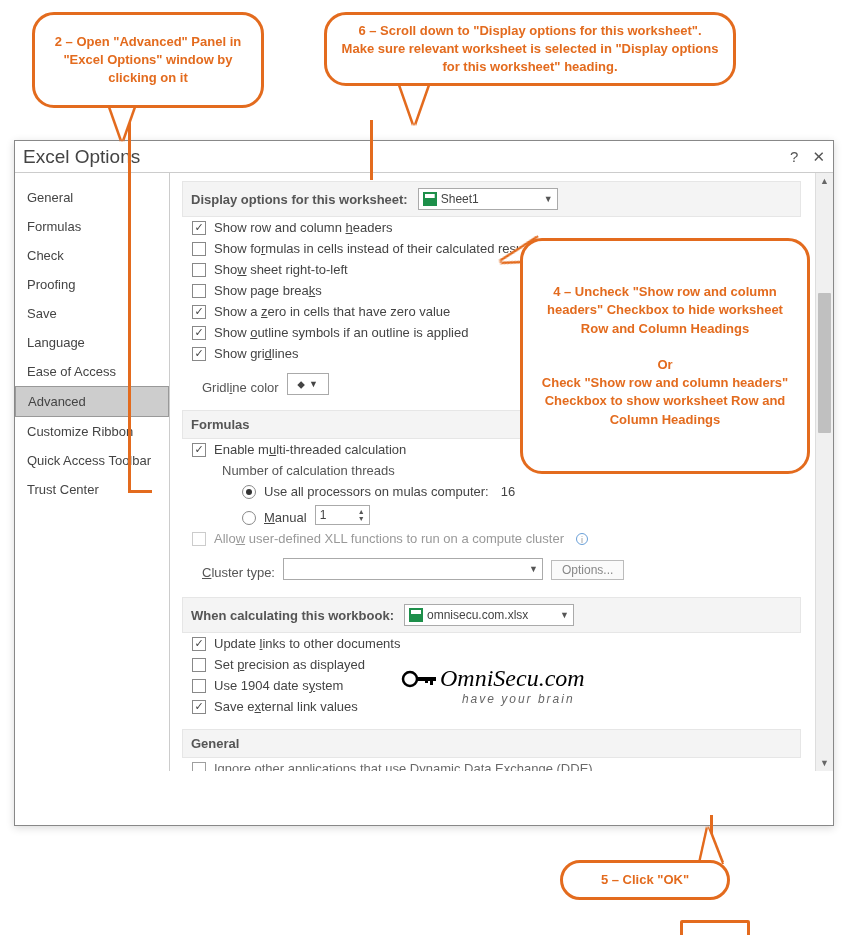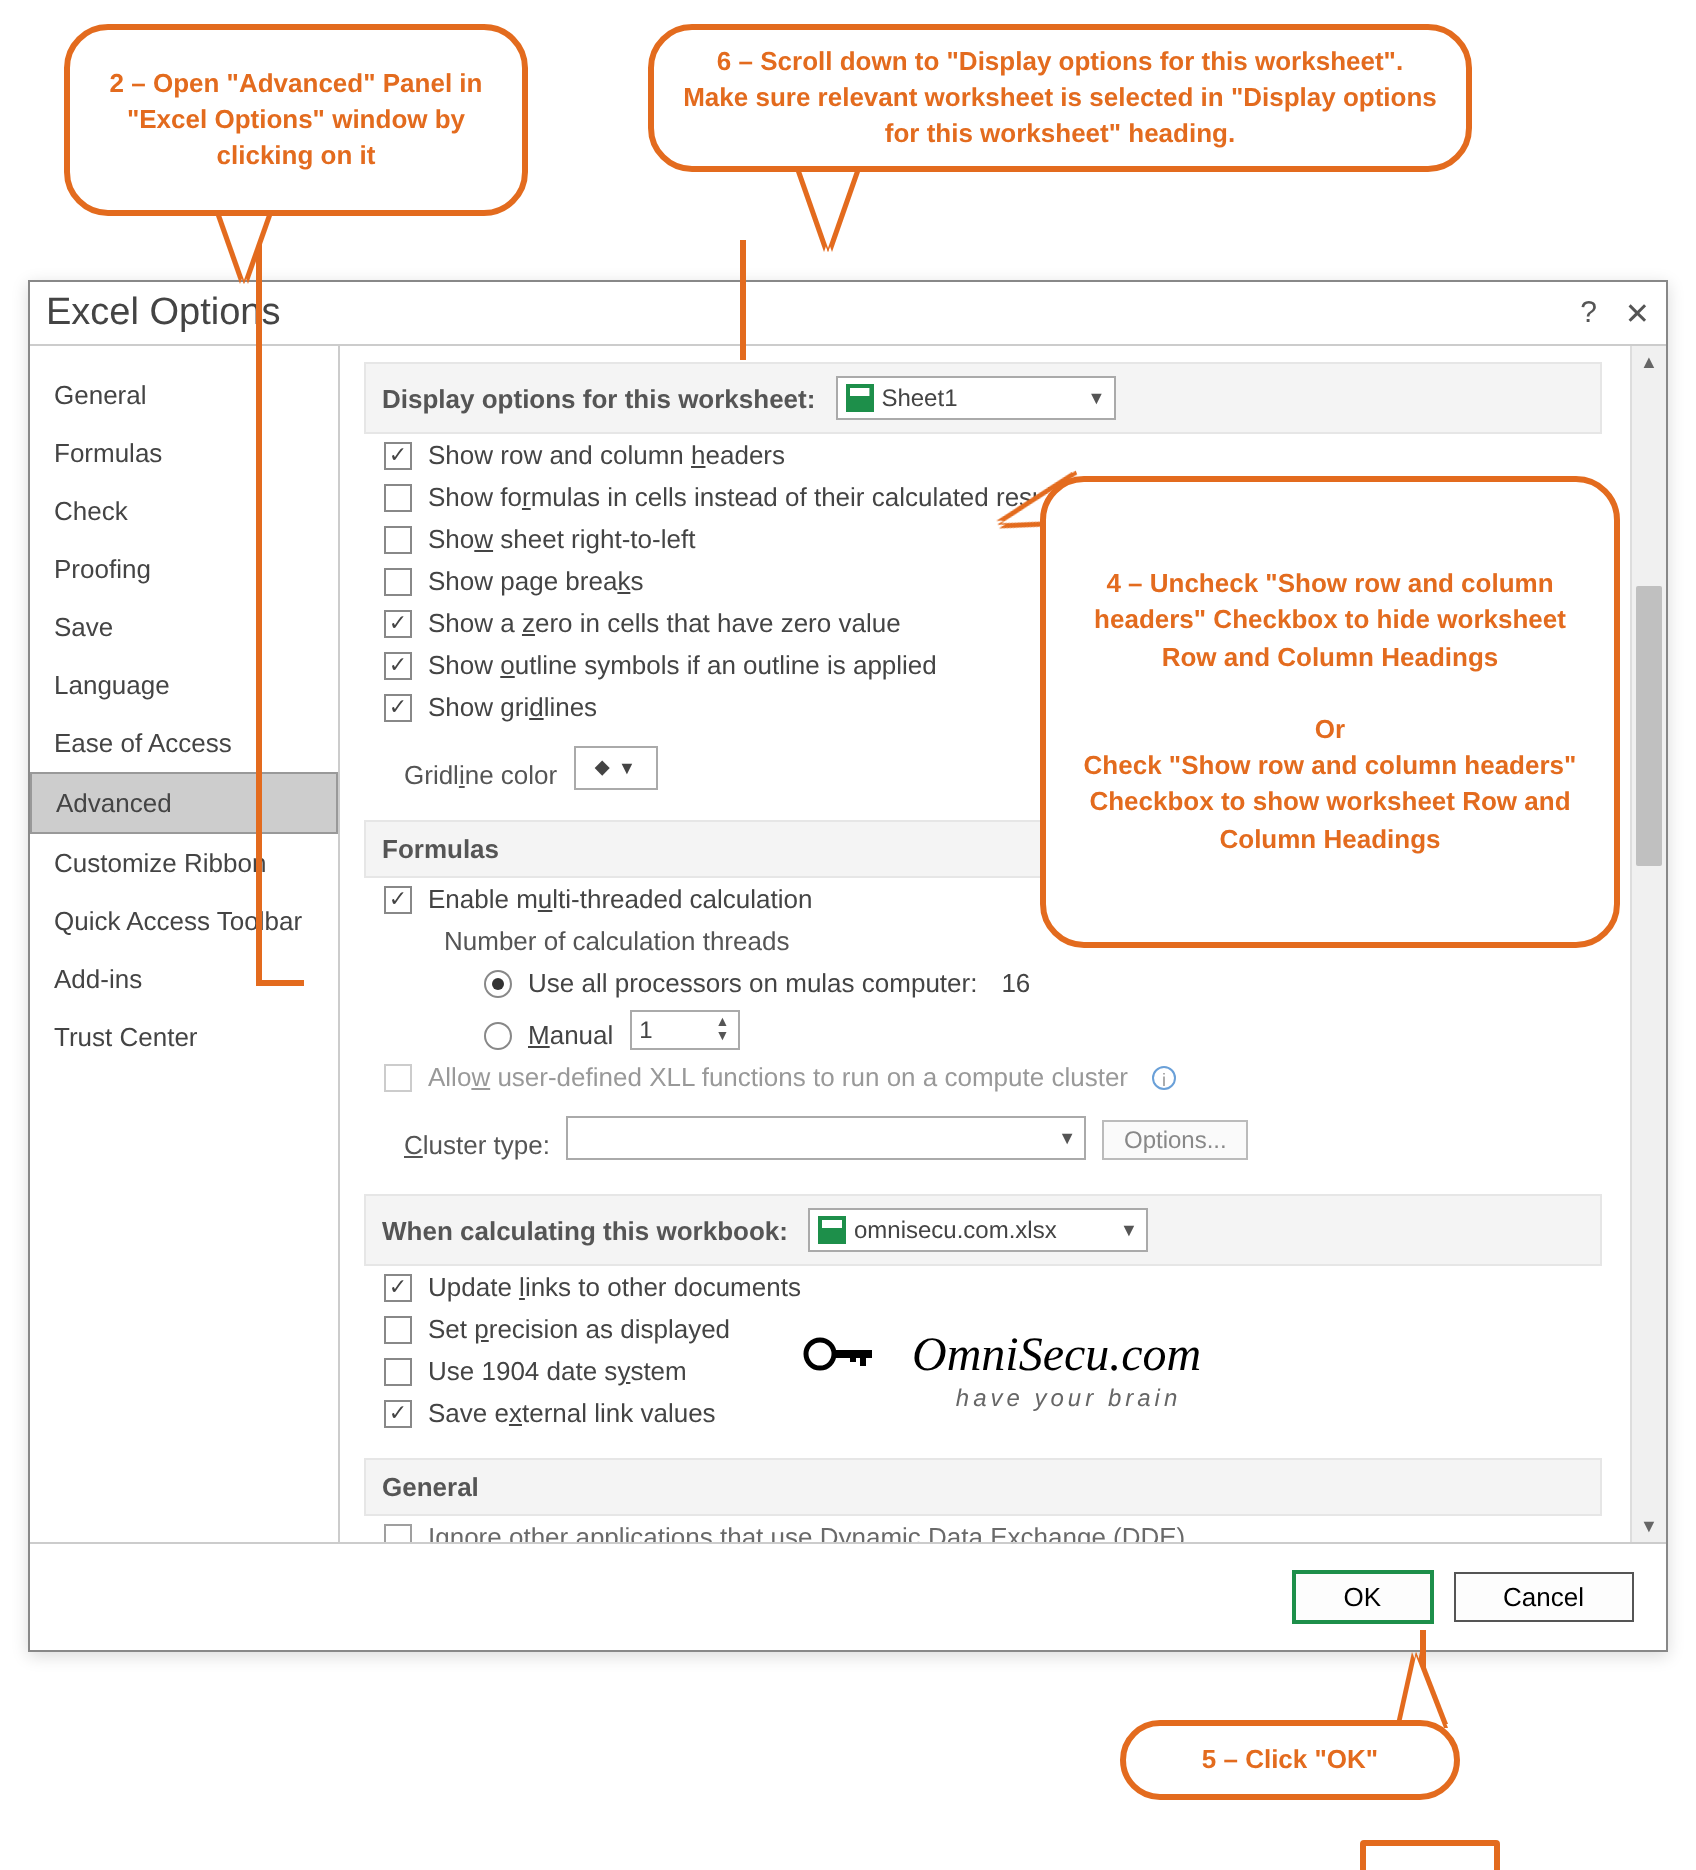--- a/index.html
+++ b/index.html
@@ -132,21 +132,20 @@
         <div class="sidebar-item">General</div>
         <div class="sidebar-item">Formulas</div>
         <div class="sidebar-item">Check</div>
         <div class="sidebar-item">Proofing</div>
         <div class="sidebar-item">Save</div>
         <div class="sidebar-item">Language</div>
         <div class="sidebar-item">Ease of Access</div>
         <div class="sidebar-item active">Advanced</div>
         <div class="sidebar-item">Customize Ribbon</div>
         <div class="sidebar-item">Quick Access Toolbar</div>
-        <div class="sidebar-item">Add-ins</div>
         <div class="sidebar-item">Trust Center</div>
       </div>
 
       <div class="content">
 
         <div class="section-heading-row">
           <span class="heading">Display options for this worksheet:</span>
           <div class="combo">
             <span class="icon-xl"></span>
             <span>Sheet1</span>
@@ -253,39 +252,35 @@
           <span>Save e<u>x</u>ternal link values</span>
         </div>
 
         <div class="section-heading-plain">General</div>
         <div class="checkline" style="opacity:.8">
           <span class="cb"></span>
           <span>Ignore other applications that use Dynamic Data Exchange (DDE)</span>
         </div>
 
         <div class="watermark" style="left:230px; top:492px;">
-          <div style="display:flex; gap:16px;">
+          <div style="display:flex; align-items:center; gap:0;">
             <svg width="40" height="24">
                 <circle cx="10" cy="12" r="7" fill="none" stroke="#000" stroke-width="2.5"></circle>
                 <rect x="16" y="10" width="20" height="4" fill="#000"></rect>
                 <rect x="30" y="10" width="3" height="8" fill="#000"></rect>
                 <rect x="25" y="10" width="3" height="6" fill="#000"></rect>
               </svg>
             <span style="font-size:24px; color:#000;">OmniSecu.com</span>
           </div>
           <div style="font-family:Arial; font-size:12px; letter-spacing:2px; color:#666; text-align:right; padding-right:10px;">have your brain</div>
         </div>
 
         <div class="scrollbar">
           <div class="up">▲</div>
           <div class="thumb"></div>
           <div class="down" style="position:absolute;bottom:0;left:0;right:0;">▼</div>
         </div>
       </div>
     </div>
 
-    <div class="footer">
-      <button class="btn" style="border-color:#1d8f4a; border-width:2px;">OK</button>
-      <button class="btn">Cancel</button>
-    </div>
   </div>
 
 </div>
 
 </body></html>

